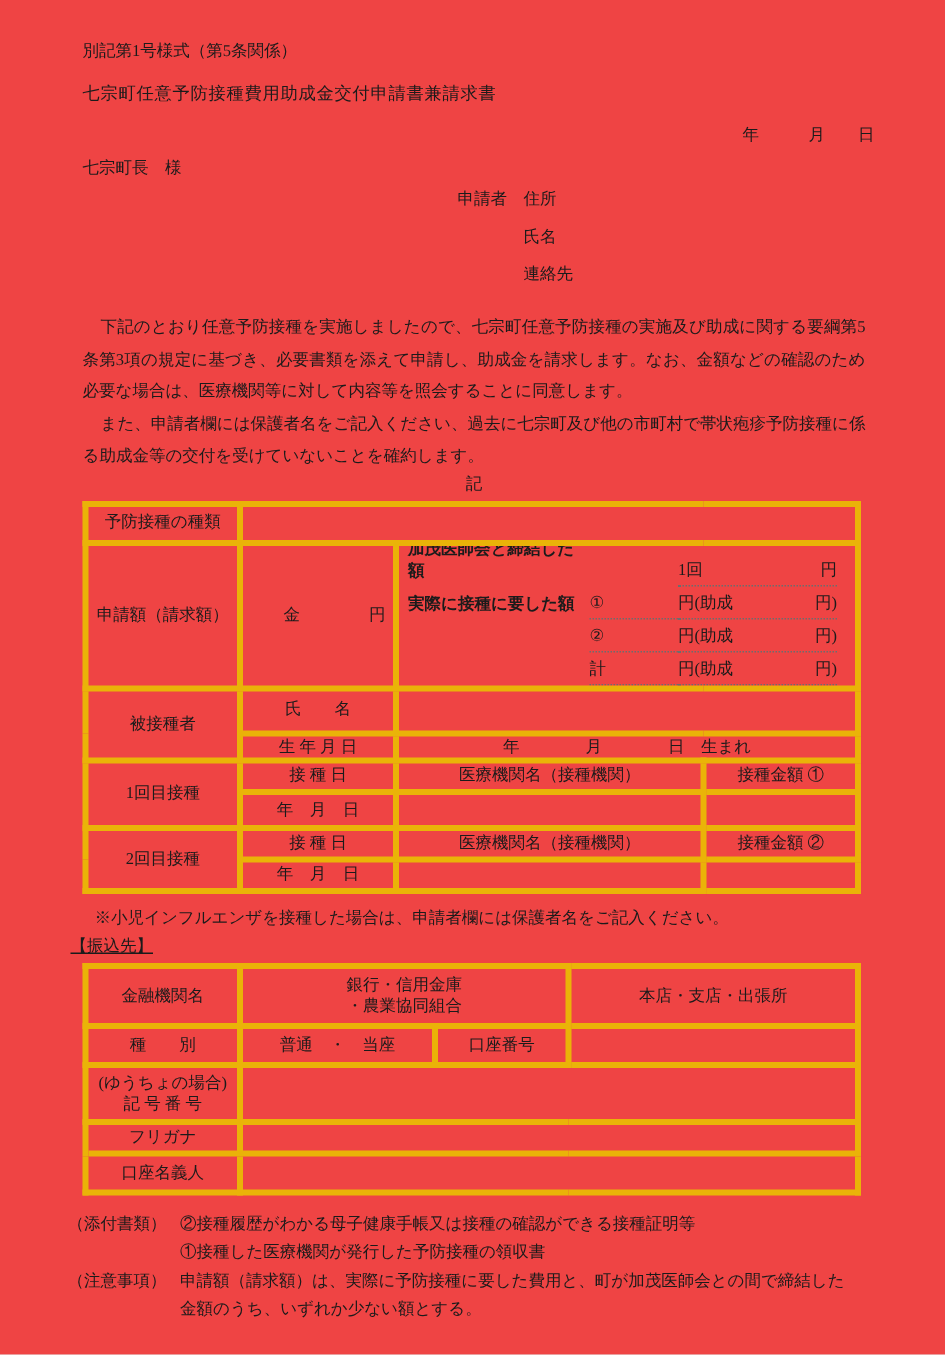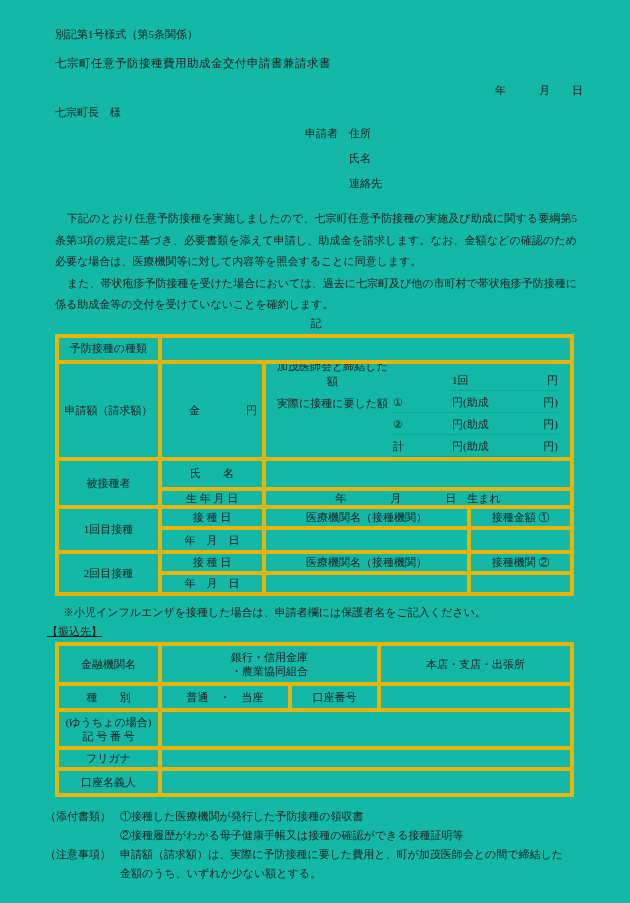--- a/index.html
+++ b/index.html
@@ -1,17 +1,17 @@
 <!DOCTYPE html>
 <html><head>
 <meta charset="utf-8">
 <style>
   html,body{margin:0;padding:0;background:#e8e8e8;}
   .page{
-    width:630px;height:903px;background:#14b8a6;box-sizing:border-box;
+    width:630px;height:903px;background:#ef4444;box-sizing:border-box;
     padding:28px 53px 0 55px;position:relative;overflow:hidden;
     font-family:"Liberation Serif","DejaVu Serif",serif;
     font-size:11px;color:#1b1b1b;line-height:1.35;
   }
   .form-number{line-height:13px;}
   .doc-title{text-align:left;font-size:11.5px;letter-spacing:.5px;margin-top:15px;line-height:15px;}
   .date-line{text-align:right;margin-top:13px;margin-right:-6px;line-height:13px;}
   .addressee{margin-top:9px;line-height:13px;}
   .applicant{margin-top:2px;}
   .applicant .row{display:flex;line-height:25px;}
@@ -24,21 +24,21 @@
   table{border-collapse:collapse;table-layout:fixed;margin-top:3px;}
   td{border:4px solid #eab308;padding:0;text-align:center;vertical-align:middle;
      font-size:11px;overflow:hidden;}
   
   .t1{width:515px;}
   .t1 .r1{height:26px;} .t1 .r2{height:95px;} .t1 .r3{height:30px;} .t1 .r4{height:18px;}
   .t1 .r5{height:21px;} .t1 .r6{height:24px;} .t1 .r7{height:21px;} .t1 .r8{height:21px;}
   .amount-cell{display:flex;justify-content:space-between;padding:0 5px 0 27px;align-items:center;height:100%;box-sizing:border-box;}
   .amt-wrap{padding:5px 12px 0 6px;height:100%;box-sizing:border-box;}
   .amt-line{display:flex;align-items:flex-end;height:22px;}
-  .amt-label{width:121px;text-align:center;padding-bottom:2px;}
+  .amt-label{width:121px;text-align:left;padding-bottom:2px;font-weight:bold;}
   .amt-num{width:59px;text-align:left;padding-bottom:2px;}
   .amt-rest{flex:1;display:flex;justify-content:space-between;padding-bottom:2px;}
   .dot{border-bottom:1px dotted #6d6d6d;}
   td.left{text-align:left;}
   
   .t2{width:515px;}
   .t2 .r1{height:40px;font-family:Liberation Serif, serif;} .t2 .r2{height:26px;} .t2 .r3{height:38px;} .t2 .r4{height:21px;} .t2 .r5{height:26px;}
   .t2 .dashed-bottom{border-bottom:1px dashed #9a9a9a;}
   .two-line span{display:block;line-height:14px;}
   .note-line{margin-top:8px;margin-left:8px;line-height:16px;}
@@ -71,21 +71,21 @@
       <span class="fld">氏名</span>
     </div>
     <div class="row">
       <span class="lab empty">申請者</span>
       <span class="fld">連絡先</span>
     </div>
   </div>
 
   <div class="body-text">
     <p>下記のとおり任意予防接種を実施しましたので、七宗町任意予防接種の実施及び助成に関する要綱第5条第3項の規定に基づき、必要書類を添えて申請し、助成金を請求します。なお、金額などの確認のため必要な場合は、医療機関等に対して内容等を照会することに同意します。</p>
-    <p>また、帯状疱疹予防接種を受けた場合においては、過去に七宗町及び他の市町村で帯状疱疹予防接種に係る助成金等の交付を受けていないことを確約します。</p>
+    <p>また、申請者欄には保護者名をご記入ください、過去に七宗町及び他の市町村で帯状疱疹予防接種に係る助成金等の交付を受けていないことを確約します。</p>
   </div>
 
   <div class="ki">記</div>
 
   <table class="t1">
     <colgroup>
         <col style="width:103px">
         <col style="width:104px">
         <col style="width:205px">
         <col style="width:103px">
@@ -157,21 +157,21 @@
     </tr>
     <tr class="r6">
       <td>年　月　日</td>
       <td></td>
       <td></td>
     </tr>
     <tr class="r7">
       <td rowspan="2">2回目接種</td>
       <td>接 種 日</td>
       <td>医療機関名（接種機関）</td>
-      <td>接種機関 ②</td>
+      <td>接種金額 ②</td>
     </tr>
     <tr class="r8">
       <td>年　月　日</td>
       <td></td>
       <td></td>
     </tr>
   </tbody>
     </table>
 
   <div class="note-line">※小児インフルエンザを接種した場合は、申請者欄には保護者名をご記入ください。</div>
@@ -219,22 +219,22 @@
       <td>口座名義人</td>
       <td colspan="3"></td>
     </tr>
   </tbody>
     </table>
 
   <div class="footer">
     <div class="f-row">
       <span class="f-lab">（添付書類）</span>
       <span class="f-body">
+        <span>②接種履歴がわかる母子健康手帳又は接種の確認ができる接種証明等</span>
         <span>①接種した医療機関が発行した予防接種の領収書</span>
-        <span>②接種履歴がわかる母子健康手帳又は接種の確認ができる接種証明等</span>
       </span>
     </div>
     <div class="f-row">
       <span class="f-lab">（注意事項）</span>
       <span class="f-body">
         <span>申請額（請求額）は、実際に予防接種に要した費用と、町が加茂医師会との間で締結した</span>
         <span>金額のうち、いずれか少ない額とする。</span>
       </span>
     </div>
   </div>

